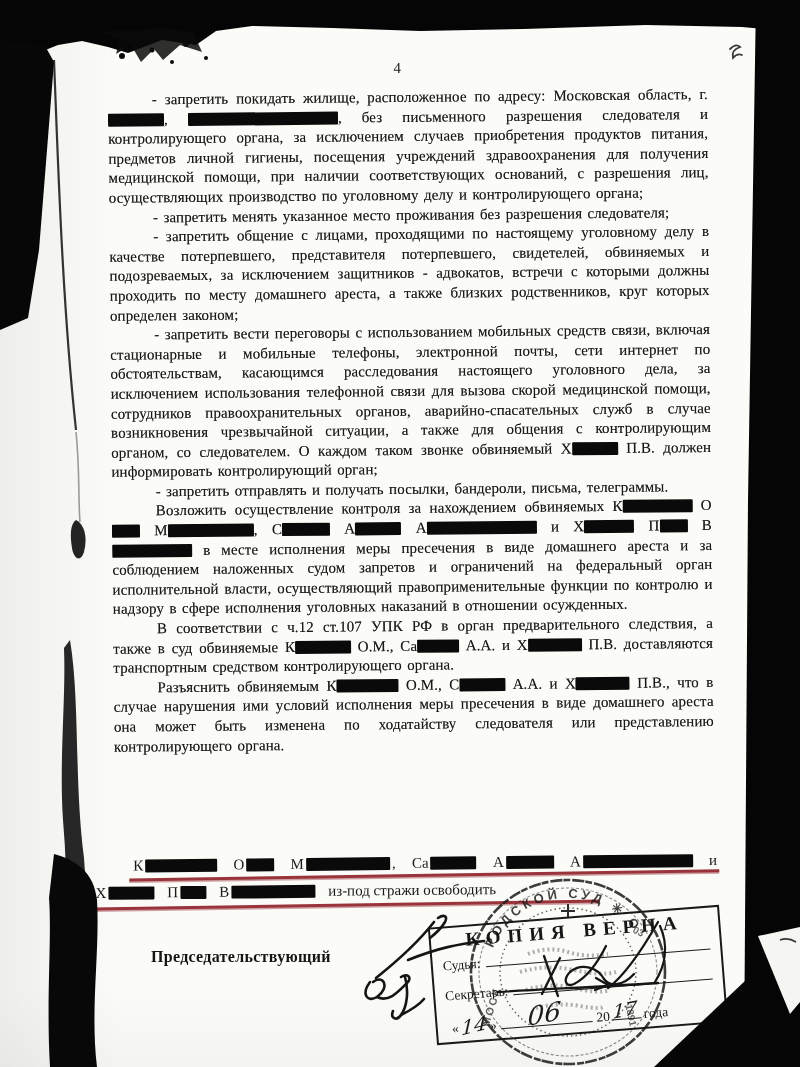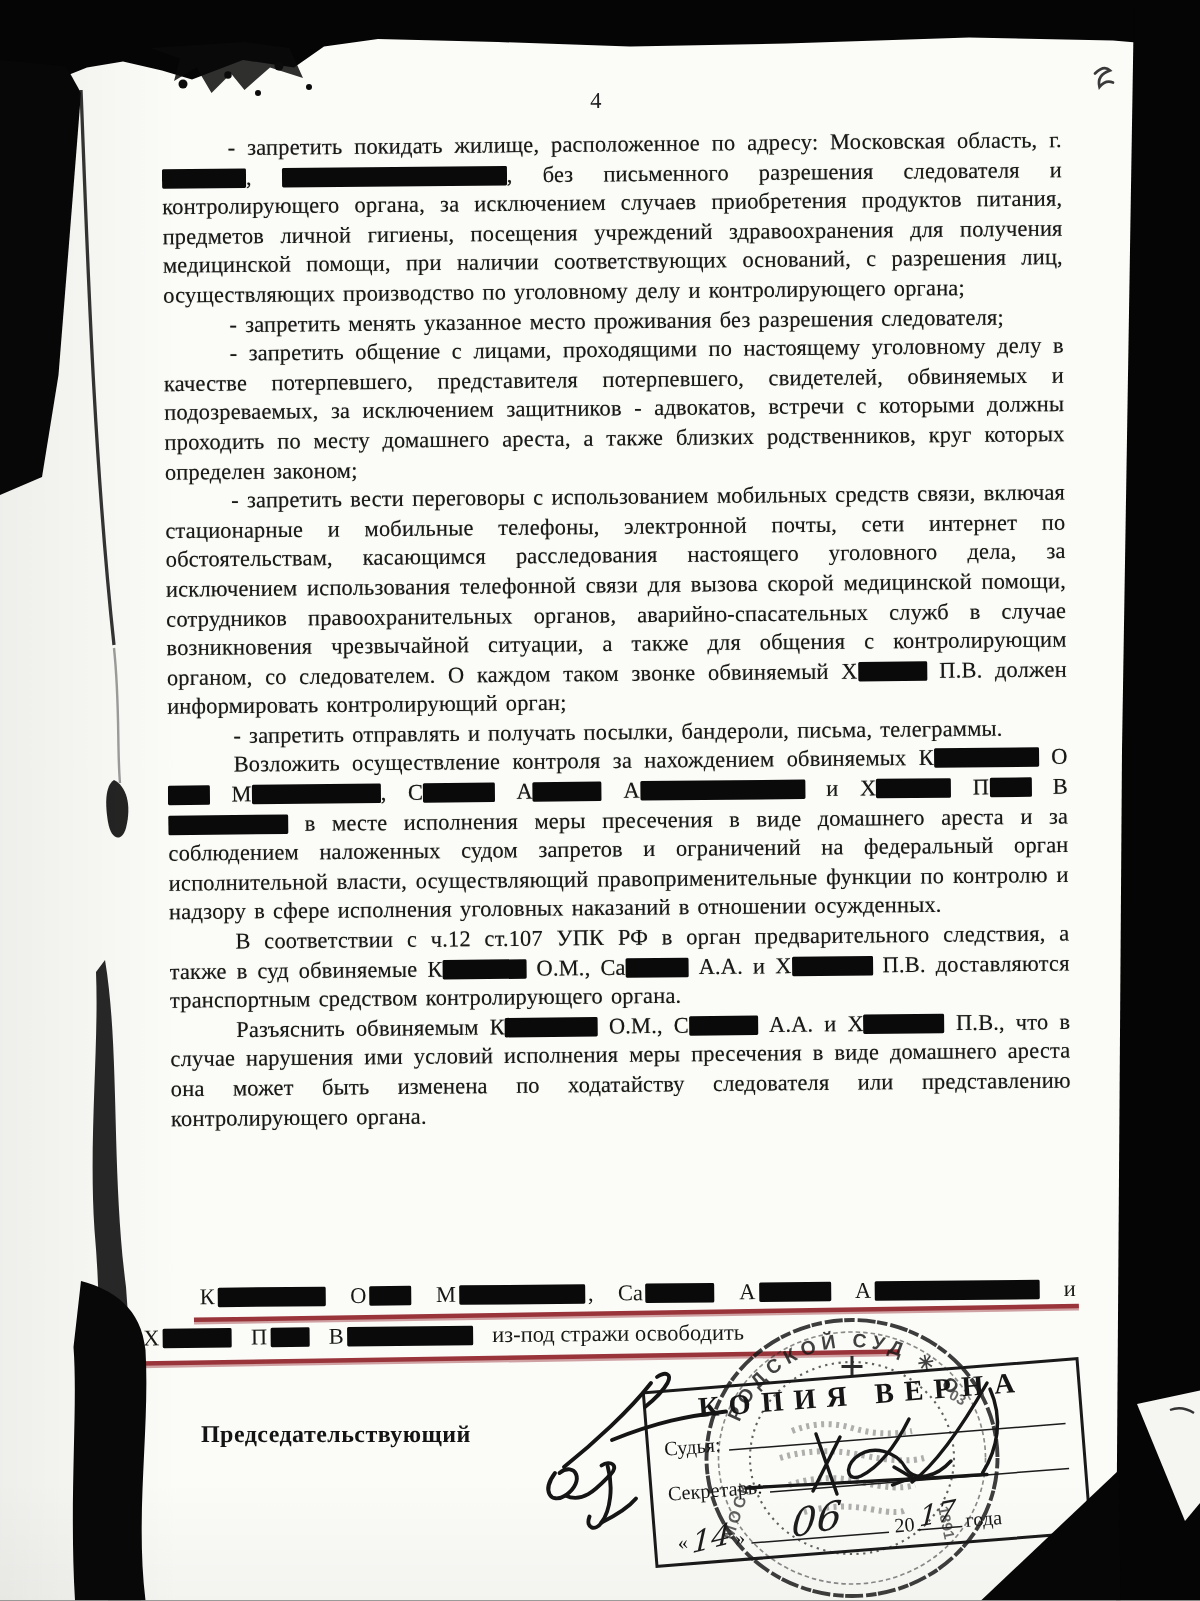--- a/index.html
+++ b/index.html
@@ -25,21 +25,21 @@
     display:inline-block;height:13px;background:#0a0a0a;border-radius:1px;
     vertical-align:baseline;transform:translateY(2px);
   }
   .release{position:absolute;left:92px;top:853px;width:622px;font-size:15px;line-height:20px;}
   .rel-line1{display:flex;justify-content:space-between;align-items:baseline;padding-left:38px;}
   .rel-line2{display:flex;gap:13px;align-items:baseline;margin-top:7px;}
   .rel-group{display:inline-flex;align-items:baseline;gap:2px;white-space:nowrap;}
   .redline{position:absolute;height:3.2px;background:#99343a;box-shadow:0 1.6px 0 rgba(153,52,58,.45);transform:rotate(-.35deg);}
   .redline1{left:34px;top:21px;width:590px;}
   .redline2{left:-2px;top:50px;width:506px;}
-  .presiding{position:absolute;left:134px;top:948px;font-size:16px;font-weight:bold;letter-spacing:.3px;color:#141414;z-index:3;}
+  .presiding{position:absolute;left:151px;top:948px;font-size:16px;font-weight:bold;letter-spacing:.3px;color:#141414;z-index:3;}
   svg.overlay{position:absolute;pointer-events:none;}
   .sig-main{left:346px;top:890px;z-index:5;}
   .seal-svg{left:462px;top:874px;z-index:4;opacity:.93;}
   .sig-stamp{left:446px;top:904px;z-index:6;}
   .borders{left:0;top:0;z-index:7;}
   .stamp{
     position:absolute;left:432px;top:916px;width:288px;height:114px;z-index:3;
     border:2.4px solid #1a1a1a;transform:rotate(-4.5deg);color:#161616;background:transparent;
   }
   .stamp-title{margin-top:2px;text-align:center;font-weight:bold;font-size:19px;letter-spacing:7px;white-space:nowrap;}

